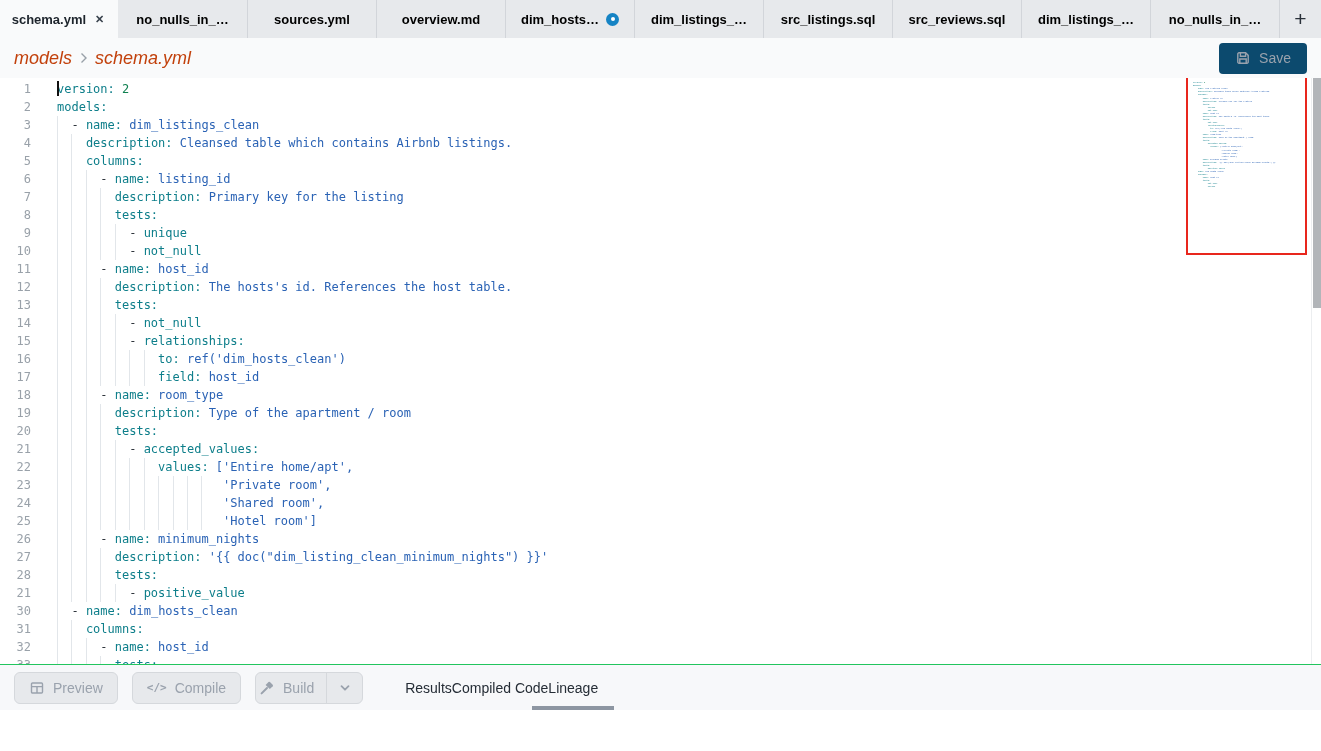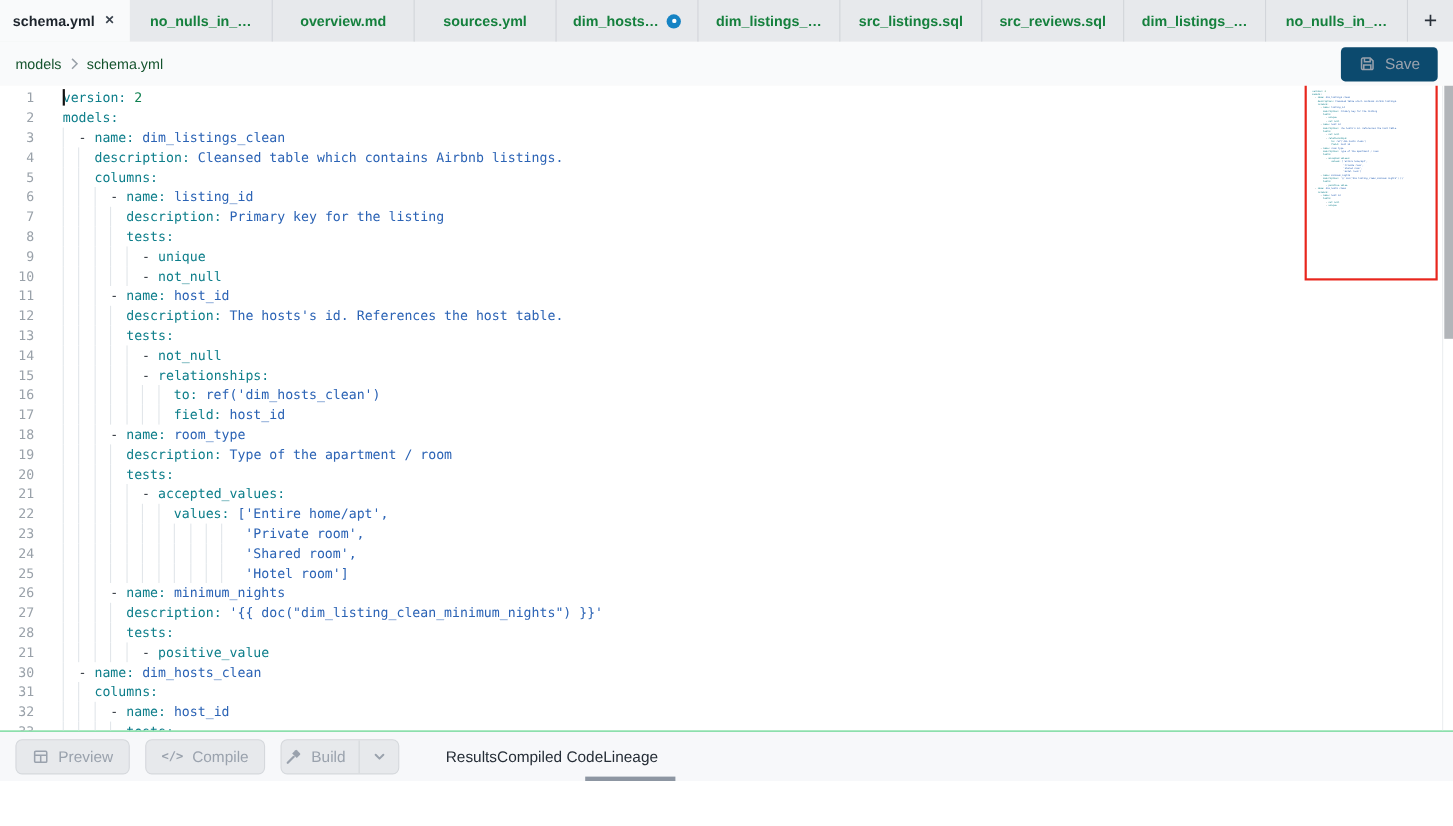--- a/index.html
+++ b/index.html
@@ -4,36 +4,36 @@
 <style>
   * { margin:0; padding:0; box-sizing:border-box; }
   html,body { width:1321px; height:751px; overflow:hidden; background:#fff;
     font-family:"Liberation Sans", sans-serif; }
   .app { width:1321px; height:710px; display:flex; flex-direction:column; position:relative; }
 
   
   .tabbar { height:38px; background:#e7e9ec; display:flex; align-items:stretch; flex-shrink:0; }
   .tabs { display:flex; flex:1; }
   .tab { width:129px; display:flex; align-items:center; justify-content:center;
-    font-size:13px; font-weight:700; color:#15803d; cursor:pointer; gap:7px;
+    font-size:13px; font-weight:700; color:#000000; cursor:pointer; gap:7px;
     border-left:1px solid #d2d5da; white-space:nowrap; overflow:hidden; }
   .tab:first-child { border-left:none; }
   .tab.active { background:#f9fafb; color:#1d242c; width:118px; border-left:none; }
   .tab.active + .tab { border-left:none; }
   .tab .close { font-size:11px; color:#39424d; line-height:1; padding:2px; }
   .moddot { width:13px; height:13px; border-radius:50%; background:#1583c4; position:relative; flex-shrink:0; }
   .moddot::after { content:""; position:absolute; left:4.5px; top:4.5px; width:4px; height:4px;
     border-radius:50%; background:#fff; }
   .newtab { width:46px; display:flex; align-items:center; justify-content:center;
     font-size:21px; font-weight:400; color:#2a313a; cursor:pointer; border-left:1px solid #d2d5da; }
 
   
   .toolbar { height:40px; background:#f9fafb; display:flex; align-items:center;
     padding:0 14px; flex-shrink:0; justify-content:space-between; }
-  .breadcrumb { display:flex; align-items:center; gap:7px; font-size:13px; color:#14532d; }
+  .breadcrumb { display:flex; align-items:center; gap:7px; font-size:18px; color:#c2410c;font-style:italic; }
   .crumb { cursor:pointer; }
   .save-btn { display:flex; align-items:center; gap:8px; background:#0c4a6e; border:none;
     border-radius:4px; height:31px; padding:0 16px; font-size:14px; color:#9aa2ad;
     font-family:"Liberation Sans",sans-serif; cursor:default; }
 
   
   .editor { position:relative; flex:1; background:#fff; overflow:hidden; display:flex; }
   .gutter { width:31px; padding-top:2px; flex-shrink:0; text-align:right;
     font:12px/18px "DejaVu Sans Mono", monospace; color:#99a1a9; }
   .code { padding:2px 0 0 26px; font:12px/18px "DejaVu Sans Mono", monospace;
@@ -84,24 +84,24 @@
   <div class="tabbar">
     <div class="tabs" id="tabs">
         <div class="tab active">
           <span>schema.yml</span>
           <span class="close">✕</span>
         </div>
         <div class="tab">
           <span>no_nulls_in_…</span>
         </div>
         <div class="tab">
+          <span>sources.yml</span>
+        </div>
+        <div class="tab">
           <span>overview.md</span>
-        </div>
-        <div class="tab">
-          <span>sources.yml</span>
         </div>
         <div class="tab">
           <span>dim_hosts…</span>
           <span class="moddot"></span>
         </div>
         <div class="tab">
           <span>dim_listings_…</span>
         </div>
         <div class="tab">
           <span>src_listings.sql</span>

